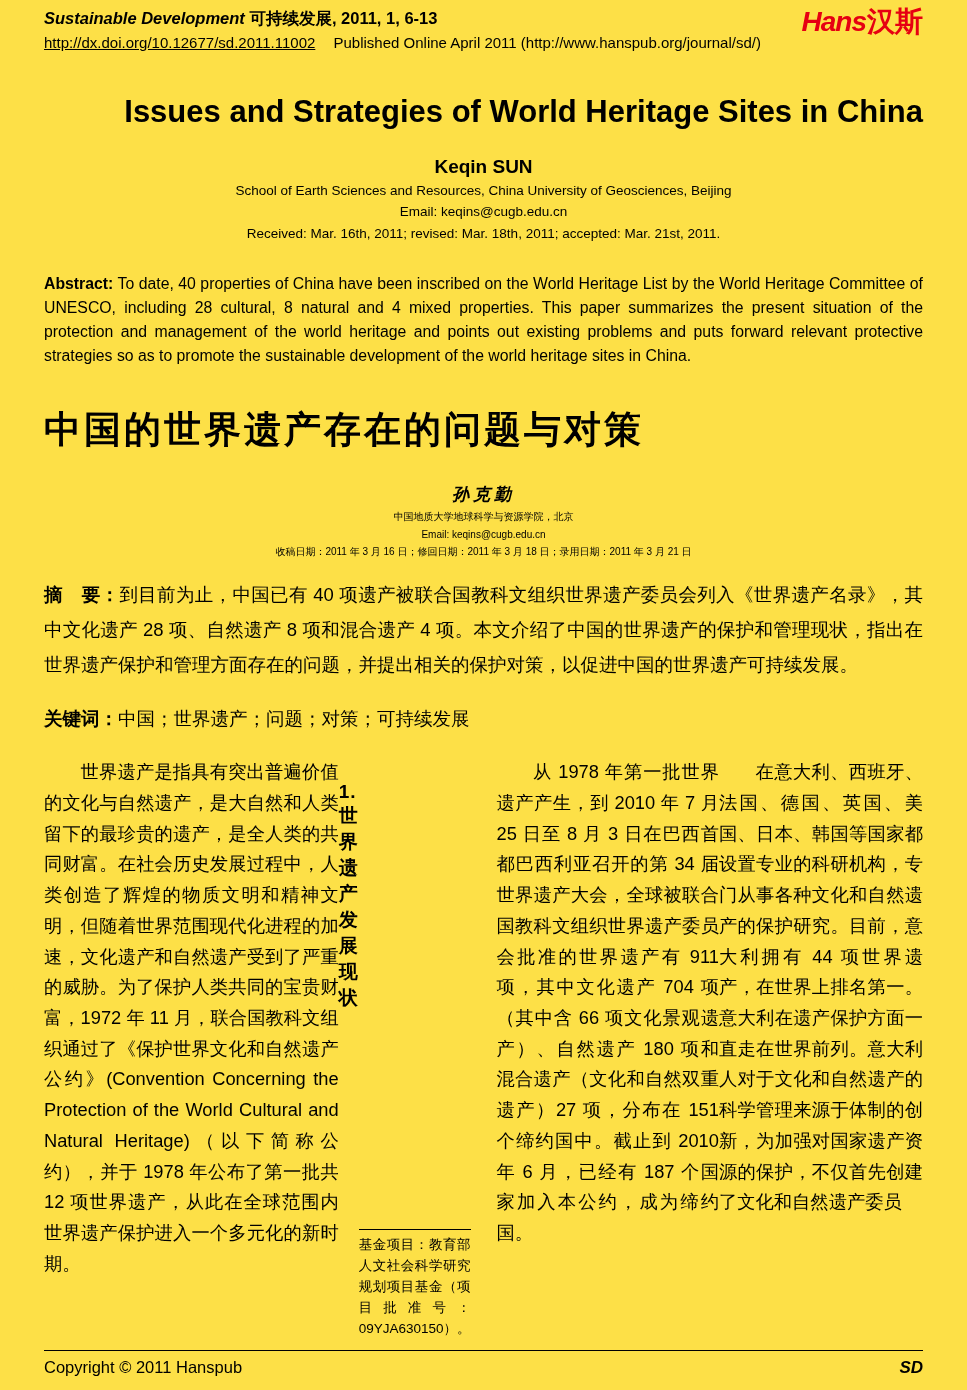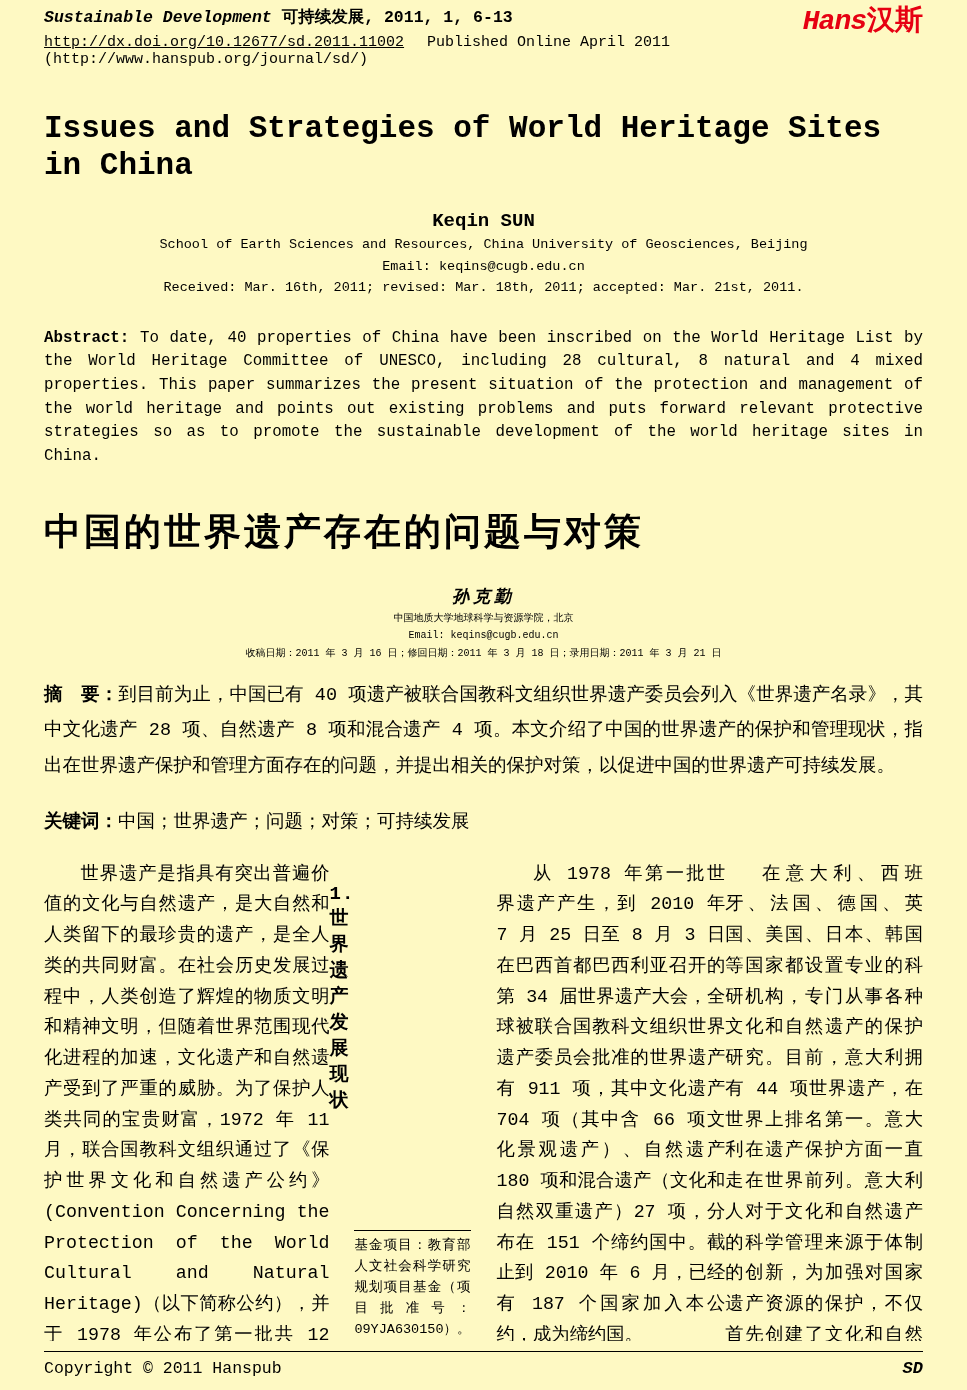--- a/index.html
+++ b/index.html
@@ -2,41 +2,41 @@
 <html><head>
 <meta charset="utf-8">
 <style>
   * { margin: 0; padding: 0; box-sizing: border-box; }
   html, body { background: #ffffff; }
   .page {
     position: relative;
     width: 967px;
     height: 1390px;
     margin: 0 auto;
-    background: #fef9c3;
+    background: #fde047;
     color: #000000;
-    font-family: Liberation Mono, monospace;
+    font-family: Liberation Sans, sans-serif;
     padding: 8px 44px 12px 44px;
     display: flex;
     flex-direction: column;
     overflow: hidden;
   }
 
   
   .header { display: flex; justify-content: space-between; align-items: flex-start; }
   .journal-line { font-size: 16.5px; font-weight: bold; line-height: 1.25; }
   .j-en { font-style: italic; }
   .doi-line { font-size: 15px; margin-top: 5px; }
   .doi-link { color: #000; text-decoration: underline; cursor: pointer; }
   .published { margin-left: 14px; }
   .logo { font-size: 28px; font-weight: bold; color: #e60012; line-height: 1; white-space: nowrap; }
   .logo-en { font-style: italic; letter-spacing: -1px; margin-right: 1px; }
 
   
-  .title-en { font-size: 31px; font-weight: bold; text-align: left; margin-top: 42px; line-height: 1.2; }
+  .title-en { font-size: 31px; font-weight: bold; text-align: right; margin-top: 42px; line-height: 1.2; }
   .author-block { text-align: center; margin-top: 26px; }
   .author-name-en { font-size: 19px; font-weight: bold; }
   .aff-line { font-size: 13.5px; margin-top: 4px; line-height: 1.3; }
 
   
   .abstract-en { font-size: 15.8px; line-height: 1.5; text-align: justify; margin-top: 30px; }
   .abstract-en .lbl { font-weight: bold; }
   .keywords-en { font-size: 15.8px; line-height: 1.5; margin-top: 24px; }
   .keywords-en .lbl { font-weight: bold; }
 

